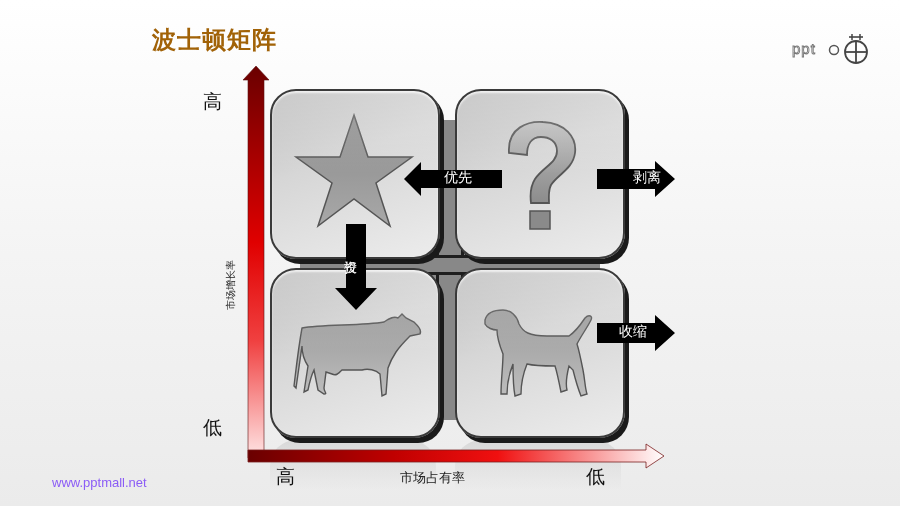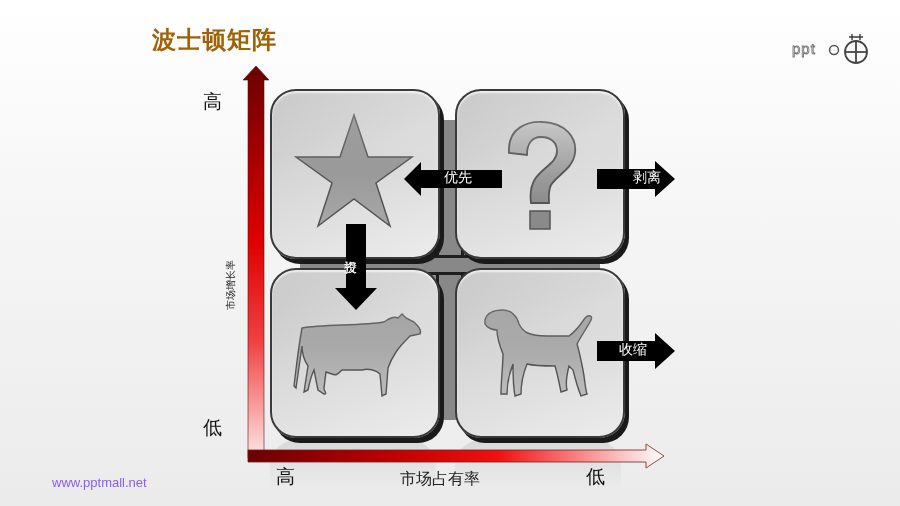--- a/index.html
+++ b/index.html
@@ -19,21 +19,21 @@
   }
   .axis-svg { position: absolute; left: 0; top: 0; width: 900px; height: 506px; pointer-events: none; }
   .axis-label-y-high { position: absolute; left: 203px; top: 89px; font-size: 19px; color: #111; }
   .axis-label-y-low  { position: absolute; left: 203px; top: 415px; font-size: 19px; color: #111; }
   .axis-label-x-high { position: absolute; left: 276px; top: 464px; font-size: 19px; color: #111; }
   .axis-label-x-low  { position: absolute; left: 586px; top: 464px; font-size: 19px; color: #111; }
   .y-title {
     position: absolute; left: 196px; top: 278px; width: 70px; text-align: center;
     font-size: 10px; color: #222; transform: rotate(-90deg); transform-origin: center center;
   }
-  .x-title { position: absolute; left: 400px; top: 469px; font-size: 16px; color: #222; }
+  .x-title { position: absolute; left: 400px; top: 469px; font-size: 13px; color: #222; }
 
   .center-block {
     position: absolute; left: 318px; top: 125px; width: 270px; height: 280px;
     background: #8a8a8a;
     box-shadow: inset 0 0 0 4px #222;
   }
   .cross-v { position: absolute; left: 436px; top: 120px; width: 22px; height: 300px; background: #888; border-left: 3px solid #1e1e1e; border-right: 3px solid #1e1e1e; }
   .cross-h { position: absolute; left: 300px; top: 255px; width: 300px; height: 14px; background: #888; border-top: 3px solid #1e1e1e; border-bottom: 3px solid #1e1e1e; }
 
   .tile {
@@ -147,21 +147,21 @@
   <span class="arrow-text" style="left:12px; top:8px;margin-left:24px;">剥离</span>
 </div>
 
 <div class="arrow" style="left:335px; top:224px; width:42px; height:86px;">
   <svg width="42" height="86" viewBox="0 0 42 86" style="position:absolute;left:0;top:0;">
     <polygon points="11,0 31,0 31,64 42,64 21,86 0,64 11,64" fill="#000"></polygon>
   </svg>
   <span class="arrow-text" style="left:6px; top:26px; writing-mode: vertical-rl; transform: rotate(0deg); font-size:13px;">投资</span>
 </div>
 
-<div class="arrow" style="left:597px; top:333px; width:80px; height:36px;">
+<div class="arrow" style="left:597px; top:315px; width:80px; height:36px;">
   <svg width="80" height="36" viewBox="0 0 80 36" style="position:absolute;left:0;top:0;">
     <polygon points="0,8 58,8 58,0 78,18 58,36 58,28 0,28" fill="#000"></polygon>
   </svg>
   <span class="arrow-text" style="left:22px; top:8px;">收缩</span>
 </div>
 
 <svg class="axis-svg" viewBox="0 0 900 506">
   <defs>
     <linearGradient id="yAxisG" x1="0" y1="0" x2="0" y2="1">
       <stop offset="0" stop-color="#6a0000"></stop>

